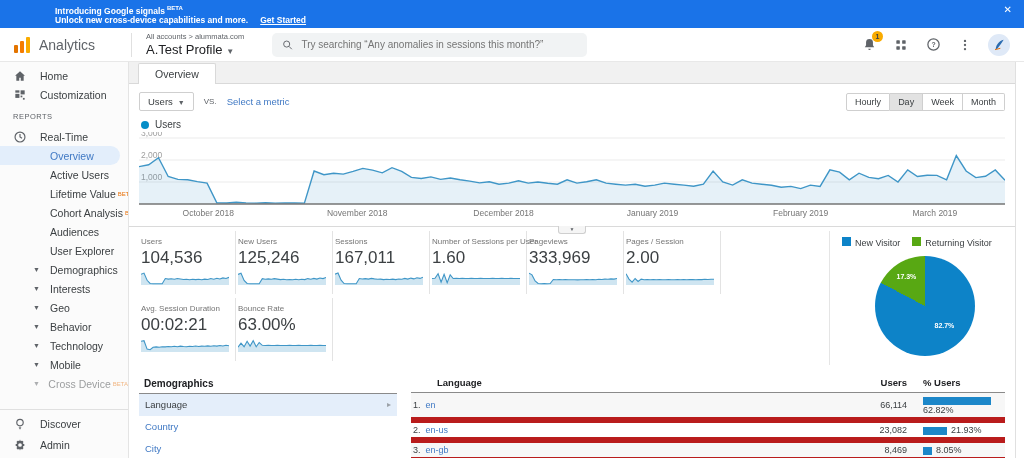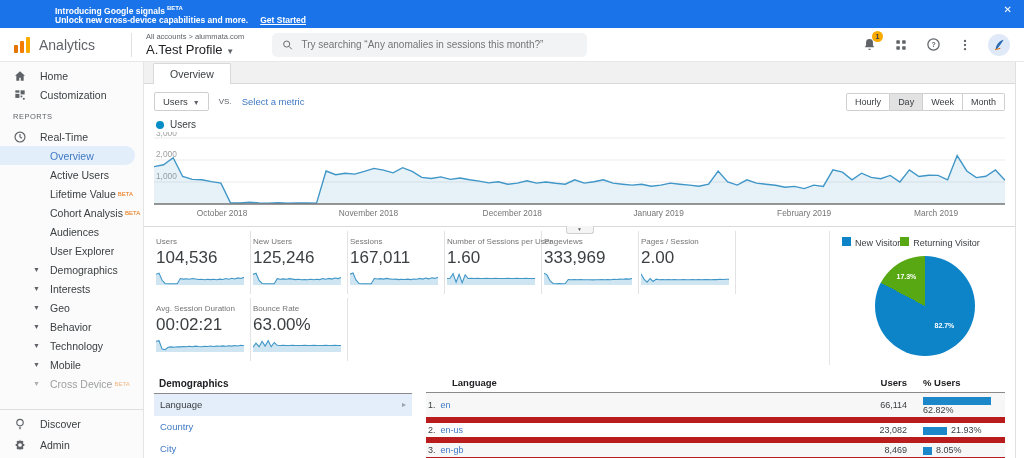--- a/index.html
+++ b/index.html
@@ -31,21 +31,21 @@
   .hdr-icons { margin-left:auto; display:flex; align-items:center; gap:14px; padding-right:14px; }
   .hicon { position:relative; width:18px; height:18px; display:flex; align-items:center; justify-content:center; cursor:pointer; }
   .badge { position:absolute; top:-5px; right:-5px; background:#f9ab00; color:#3c4043; font-size:7px; font-weight:bold;
     width:11px; height:11px; border-radius:50%; display:flex; align-items:center; justify-content:center; }
   .avatar { width:22px; height:22px; border-radius:50%; background:#dfe9f7; display:flex; align-items:center; justify-content:center; cursor:pointer; overflow:hidden; }
 
   
   .shell { display:flex; height:396px; }
 
   
-  .sidebar { width:144px; background:#fbfbfb; border-right:1px solid #e4e4e4; display:flex; flex-direction:column; font-size:10.5px; }
+  .sidebar { width:129px; background:#fbfbfb; border-right:1px solid #e4e4e4; display:flex; flex-direction:column; font-size:10.5px; }
   .sb-list { flex:1; overflow:hidden; padding-top:4px; }
   .sb-item { display:flex; align-items:center; height:19px; padding-left:13px; color:#3c4043; cursor:pointer; white-space:nowrap; }
   .sb-item .sbicon { width:14px; height:14px; margin-right:13px; flex:none; }
   .sb-item.child { padding-left:50px; }
   .sb-item.expandable { padding-left:33px; }
   .sb-item.expandable .arrow { font-size:7px; color:#5f6368; width:17px; }
   .sb-item.active { background:#ececec; border-radius:0 16px 16px 0; margin-right:8px; color:#202124; }
   .sb-item.selected { background:#e3eefb; border-radius:0 16px 16px 0; margin-right:8px; color:#4079c4; }
   .sb-item.faded { opacity:.5; }
   .sb-item sup { color:#e8710a; font-size:6px; margin-left:2px; }
@@ -81,21 +81,21 @@
     background:#f5f5f5; border:1px solid #cfcfcf; border-top:none; border-radius:0 0 3px 3px; text-align:center;
     font-size:5px; color:#5f6368; line-height:7px; cursor:pointer; }
 
   .overview-mid { display:flex; padding:4px 0 0 10px; }
   .metrics { width:600px; }
   .mrow { display:flex; }
   .mcard { width:97px; padding:6px 6px 4px 2px; border-right:1px solid #e3e3e3; margin-bottom:4px; }
   .mlabel { font-size:8px; color:#757575; white-space:nowrap; margin-bottom:2px; }
   .mvalue { font-size:17px; color:#3c4043; margin-bottom:2px; }
   .pie-panel { margin-left:auto; width:186px; border-left:1px solid #e5e5e5; padding:6px 8px 0 12px; }
-  .pie-legend { display:flex; font-size:9px; color:#3c4043; margin-bottom:8px; }
+  .pie-legend { display:flex; gap:12px; font-size:9px; color:#3c4043; margin-bottom:8px; }
   .pie-legend i { display:inline-block; width:9px; height:9px; margin-right:4px; }
   .pie-box { position:relative; width:100px; height:100px; margin:0 auto; }
   .pie { width:100px; height:100px; border-radius:50%; }
   .pie-lbl { position:absolute; color:#fff; font-size:7px; font-weight:bold; }
 
   .bottom { display:flex; padding:8px 10px 0 10px; gap:14px; }
   .explorer { width:258px; font-size:9.5px; }
   .ex-head { font-weight:bold; color:#202124; font-size:10px; padding:5px 5px 4px 5px; border-bottom:1px solid #8a8a8a; }
   .ex-row { height:22px; line-height:22px; padding:0 6px; color:#4079c4; cursor:pointer; display:flex; }
   .ex-row.sel { background:#e4eefa; color:#3c4043; }

